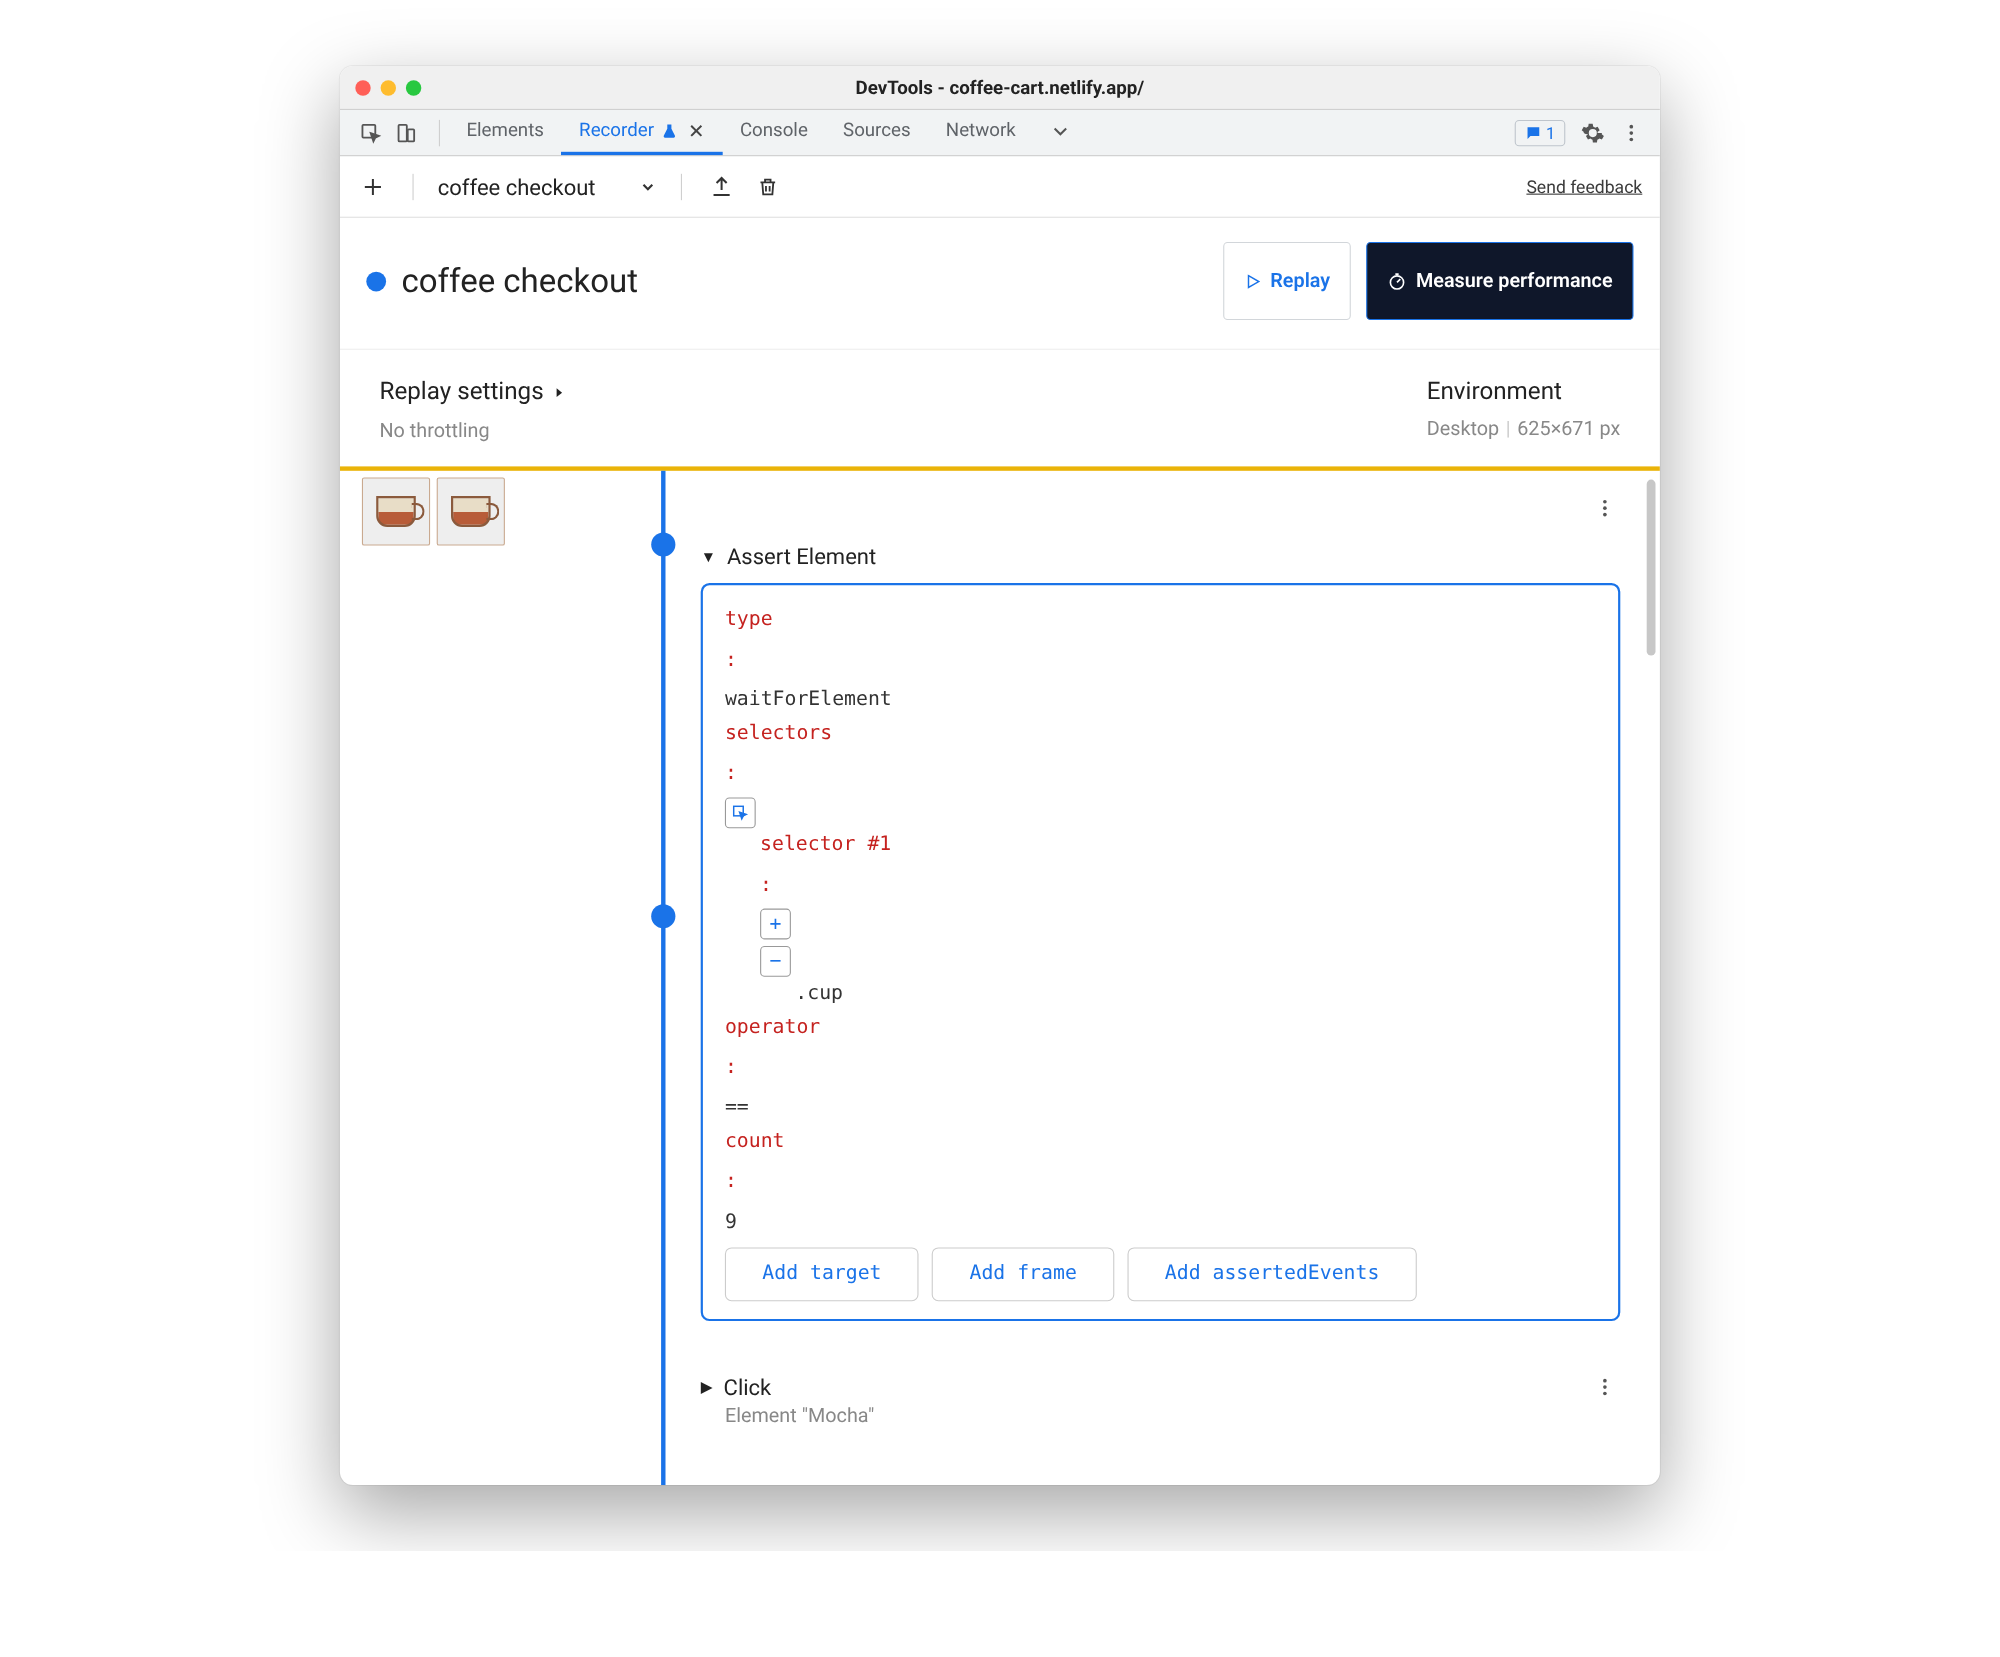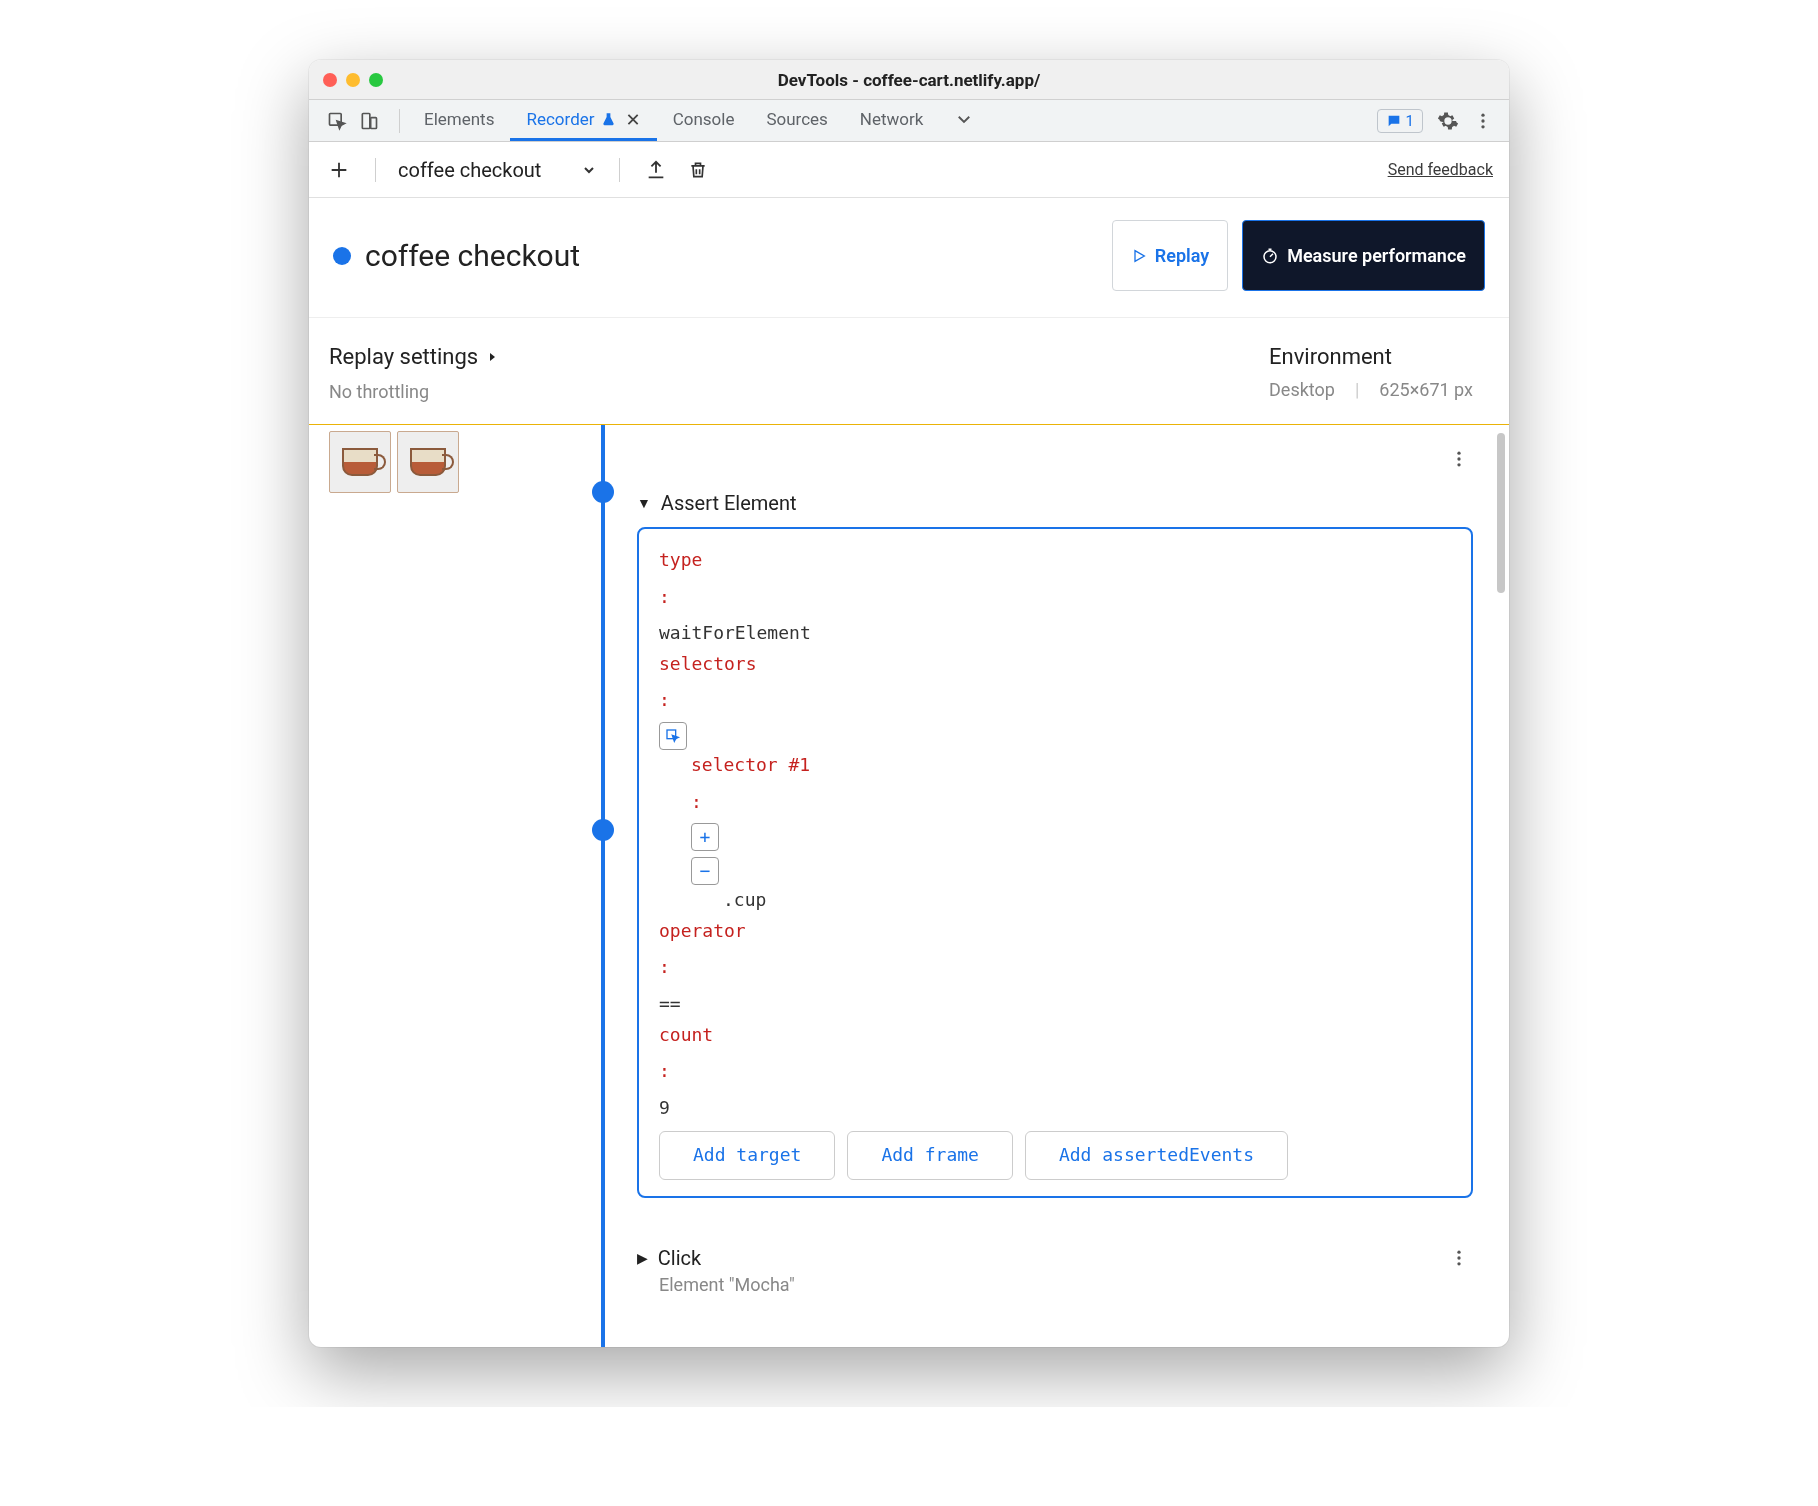--- a/index.html
+++ b/index.html
@@ -65,28 +65,28 @@
   border-bottom:1px solid #eee;
 }
 .rec-dot { width:18px; height:18px; border-radius:50%; background:#1a73e8; margin-right:14px; }
 .rec-title { font-size:30px; color:#222; }
 .hdr-actions { margin-left:auto; display:flex; gap:14px; }
 .btn { display:flex; align-items:center; gap:8px; padding:24px 18px; border-radius:4px; font-size:18px; font-weight:600; cursor:pointer; border:1px solid #ccc; }
 .btn-outline { background:#fff; color:#1a73e8; border-color:#d2d6da; }
 .btn-primary { background:#0f172a; color:#fff; border-color:#1a73e8; }
 
 .settings-row {
-  display:flex; padding:26px 36px 22px 20px;
-  border-bottom:1px solid #eab308;
+  display:flex; padding:26px 36px 22px 36px;
+  border-bottom:4px solid #eab308;
 }
 .settings-left .label { font-size:22px; color:#222; display:flex; align-items:center; gap:8px; cursor:pointer;}
 .settings-left .sub { font-size:18px; color:#888; margin-top:12px; }
 .settings-right { margin-left:auto; text-align:left;}
 .settings-right .label { font-size:22px; color:#222;}
-.env-line { font-size:18px; color:#888; margin-top:10px; display:flex; align-items:center; gap:20px;}
+.env-line { font-size:18px; color:#888; margin-top:10px; display:flex; align-items:center; gap:6px;}
 .env-line .div { color:#ccc; }
 
 .timeline-area {
   position:relative; padding:10px 0 40px 0; min-height:520px;
 }
 .thumbs { position:absolute; left:20px; top:6px; display:flex; gap:6px;}
 .thumb { width:62px; height:62px; background:#eee; border:1px solid #c9a98f; border-radius:2px; position:relative; overflow:hidden;}
 .cup-mini { position:absolute; left:50%; top:50%; transform:translate(-50%,-50%); width:36px; height:28px; border:2px solid #8b5a3c; border-radius:0 0 10px 10px; background:linear-gradient(#e8ddc7 50%, #b85c38 50%);}
 .cup-mini:after { content:""; position:absolute; right:-10px; top:4px; width:10px; height:12px; border:2px solid #8b5a3c; border-left:none; border-radius:0 8px 8px 0;}
 

